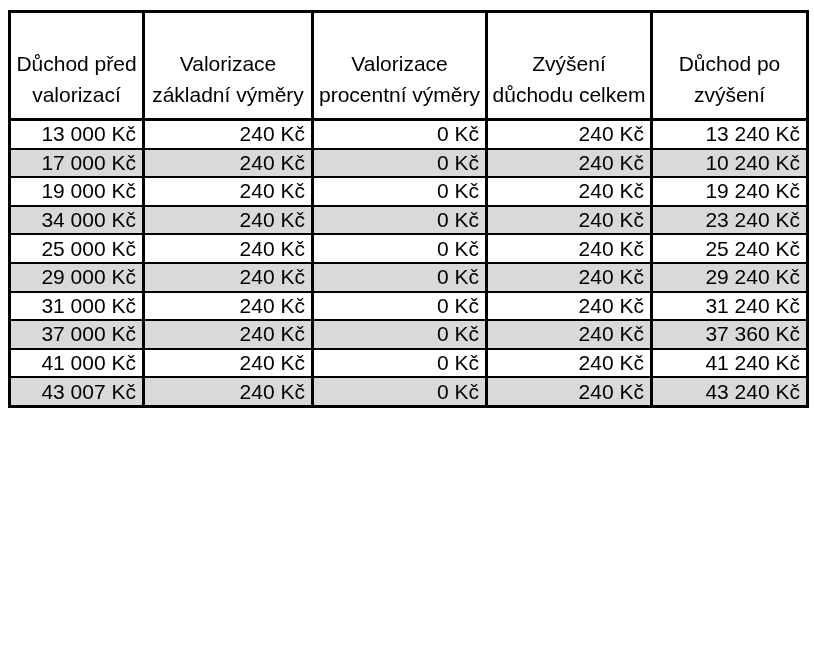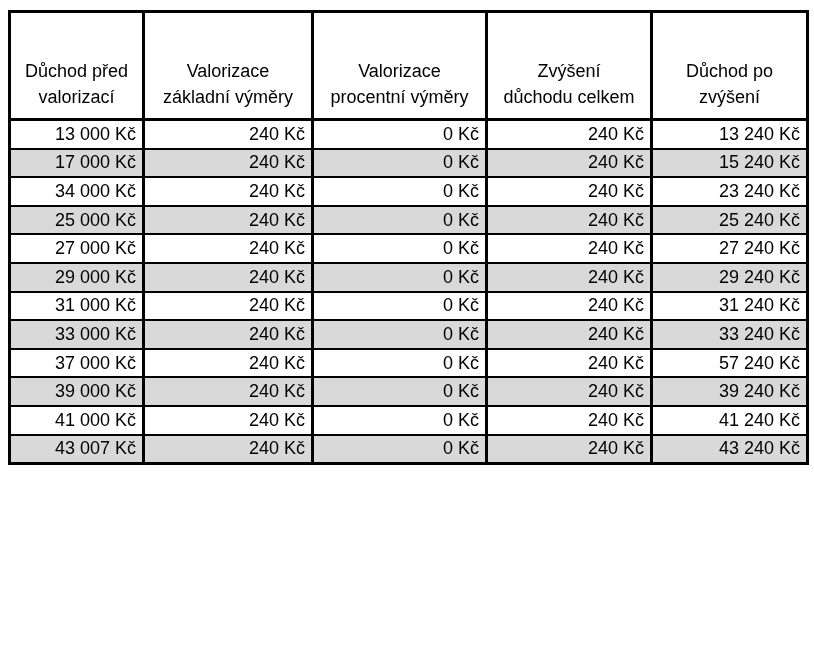--- a/index.html
+++ b/index.html
@@ -17,21 +17,21 @@
     overflow: hidden;
   }
   table.valorization {
     position: absolute;
     left: 8px;
     top: 10px;
     width: 798px;
     border-collapse: collapse;
     table-layout: fixed;
     border: 3px solid #000000;
-    font-size: 18px;
+    font-size: 21px;
   }
   table.valorization th,
   table.valorization td {
     border-top: 2px solid #000000;
     border-bottom: 2px solid #000000;
     border-left: 3px solid #000000;
     border-right: 3px solid #000000;
     overflow: hidden;
     white-space: nowrap;
   }
@@ -89,77 +89,63 @@
         <td>240 Kč</td>
         <td>0 Kč</td>
         <td>240 Kč</td>
         <td>13 240 Kč</td>
       </tr>
       <tr>
         <td>17 000 Kč</td>
         <td>240 Kč</td>
         <td>0 Kč</td>
         <td>240 Kč</td>
-        <td>15 240 Kč</td>
+        <td>10 240 Kč</td>
+      </tr>
+      <tr>
+        <td>19 000 Kč</td>
+        <td>240 Kč</td>
+        <td>0 Kč</td>
+        <td>240 Kč</td>
+        <td>19 240 Kč</td>
       </tr>
       <tr>
         <td>34 000 Kč</td>
         <td>240 Kč</td>
         <td>0 Kč</td>
         <td>240 Kč</td>
         <td>23 240 Kč</td>
       </tr>
       <tr>
         <td>25 000 Kč</td>
         <td>240 Kč</td>
         <td>0 Kč</td>
         <td>240 Kč</td>
         <td>25 240 Kč</td>
       </tr>
       <tr>
-        <td>27 000 Kč</td>
-        <td>240 Kč</td>
-        <td>0 Kč</td>
-        <td>240 Kč</td>
-        <td>27 240 Kč</td>
-      </tr>
-      <tr>
         <td>29 000 Kč</td>
         <td>240 Kč</td>
         <td>0 Kč</td>
         <td>240 Kč</td>
         <td>29 240 Kč</td>
       </tr>
       <tr>
         <td>31 000 Kč</td>
         <td>240 Kč</td>
         <td>0 Kč</td>
         <td>240 Kč</td>
         <td>31 240 Kč</td>
       </tr>
       <tr>
-        <td>33 000 Kč</td>
-        <td>240 Kč</td>
-        <td>0 Kč</td>
-        <td>240 Kč</td>
-        <td>33 240 Kč</td>
-      </tr>
-      <tr>
         <td>37 000 Kč</td>
         <td>240 Kč</td>
         <td>0 Kč</td>
         <td>240 Kč</td>
-        <td>57 240 Kč</td>
-      </tr>
-      <tr>
-        <td>39 000 Kč</td>
-        <td>240 Kč</td>
-        <td>0 Kč</td>
-        <td>240 Kč</td>
-        <td>39 240 Kč</td>
+        <td>37 360 Kč</td>
       </tr>
       <tr>
         <td>41 000 Kč</td>
         <td>240 Kč</td>
         <td>0 Kč</td>
         <td>240 Kč</td>
         <td>41 240 Kč</td>
       </tr>
       <tr>
         <td>43 007 Kč</td>

